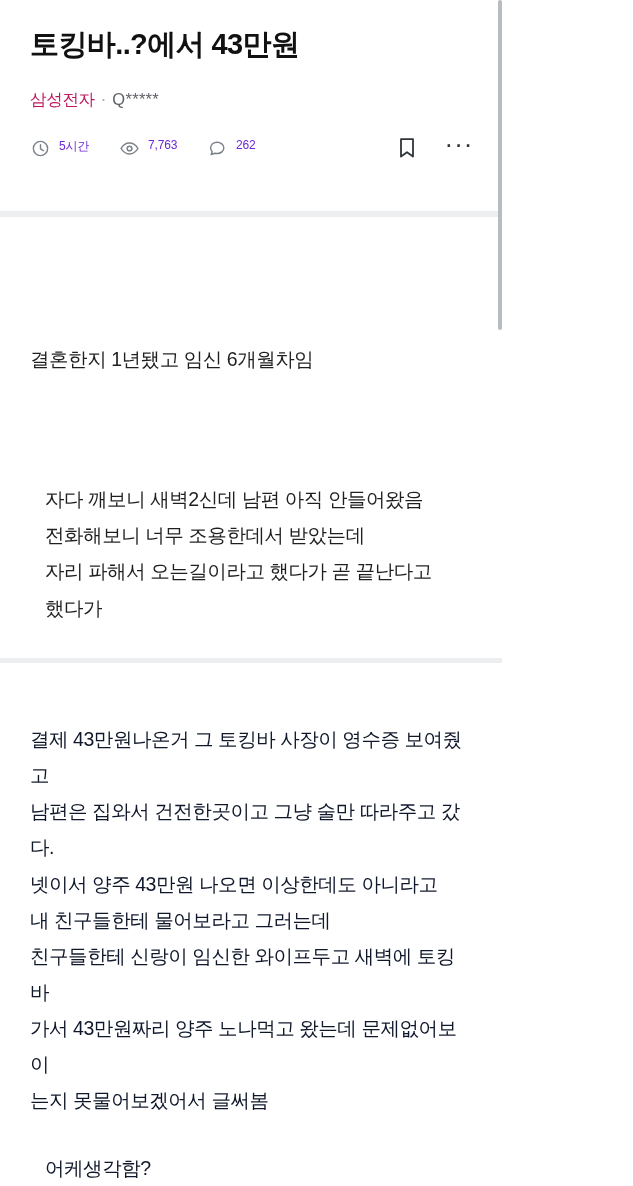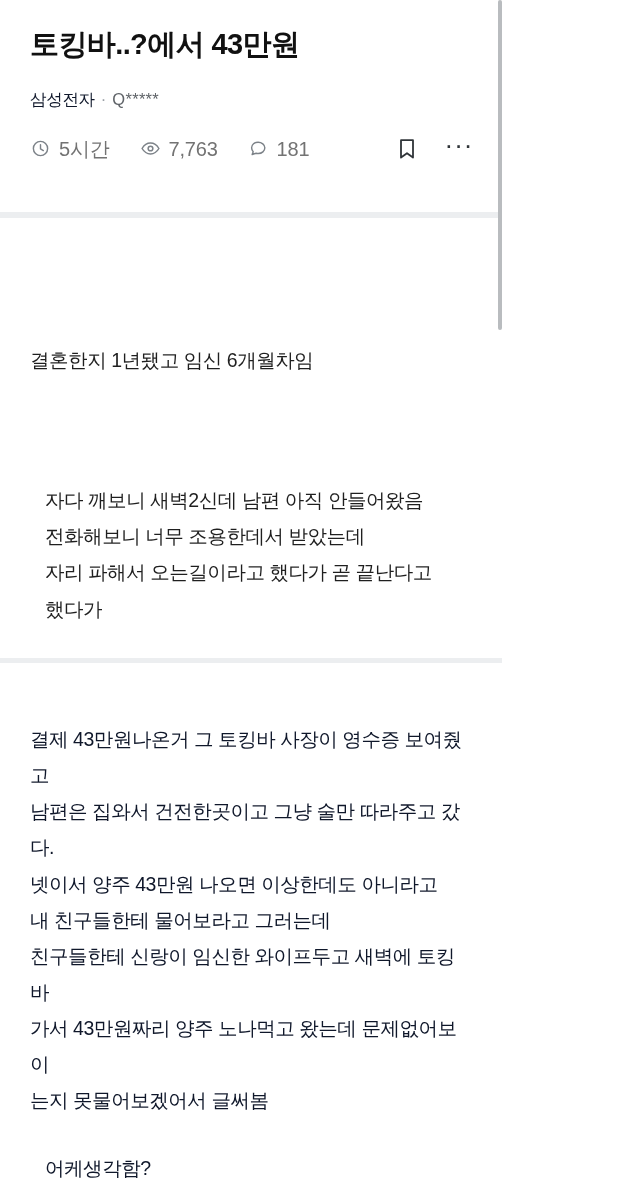--- a/index.html
+++ b/index.html
@@ -44,44 +44,43 @@
   }
 
   .post-meta {
     display: flex;
     align-items: center;
     font-size: 16.5px;
     line-height: 1.2;
     margin-bottom: 26px;
   }
   .meta-company {
-    color: #0f172a;
+    color: #be185d;
     letter-spacing: -0.3px;
   }
   .meta-sep {
     color: #9aa0a6;
     margin: 0 6px;
   }
   .meta-author {
     color: #5f6368;
     letter-spacing: 0.3px;
   }
 
   
   .stats-row {
     display: flex;
     align-items: center;
     padding-bottom: 22px;
   }
   .stat {
     display: flex;
-    align-items: center;
     margin-right: 30px;
-    color: #737373;
-    font-size: 20px;
+    color: #6d28d9;
+    font-size: 12px;
     letter-spacing: -0.2px;
   }
   .stat .ico {
     display: inline-flex;
     align-items: center;
     justify-content: center;
     margin-right: 8px;
     width: 21px;
     height: 21px;
   }
@@ -198,21 +197,21 @@
         </span>
         <span class="stat-text">7,763</span>
       </div>
 
       <div class="stat">
         <span class="ico">
           <svg width="19" height="19" viewBox="0 0 24 24" fill="none" stroke="#7c8288" stroke-width="1.8">
             <path d="M20 11.2c0 4-3.7 7.2-8.2 7.2-1 0-2-.16-2.9-.45L4 19.6l1.3-3.5C4 14.8 3.3 13.1 3.3 11.2c0-4 3.7-7.2 8.2-7.2S20 7.2 20 11.2z" stroke-linejoin="round"></path>
           </svg>
         </span>
-        <span class="stat-text">181</span>
+        <span class="stat-text">262</span>
       </div>
 
       <div class="stats-spacer"></div>
 
       <div class="action-btn">
         <svg width="20" height="24" viewBox="0 0 20 24" fill="none" stroke="#2f3438" stroke-width="1.8">
           <path d="M4 3.2h12v17.4l-6-4.4-6 4.4z" stroke-linejoin="round"></path>
         </svg>
       </div>
 

